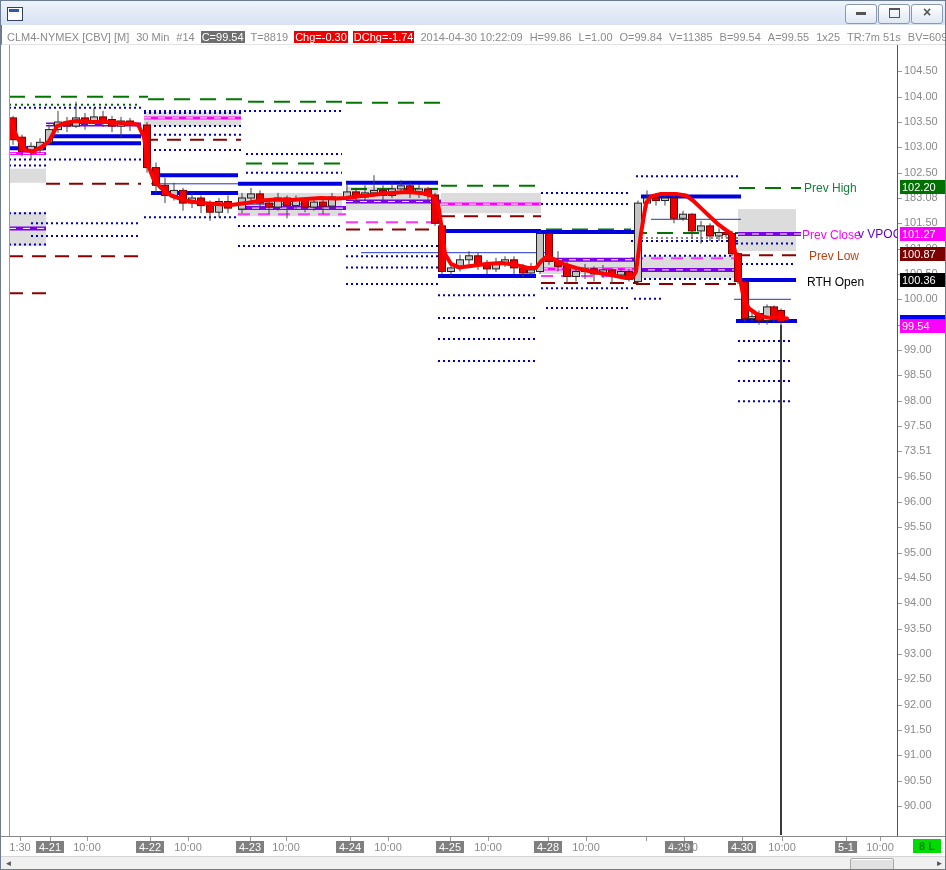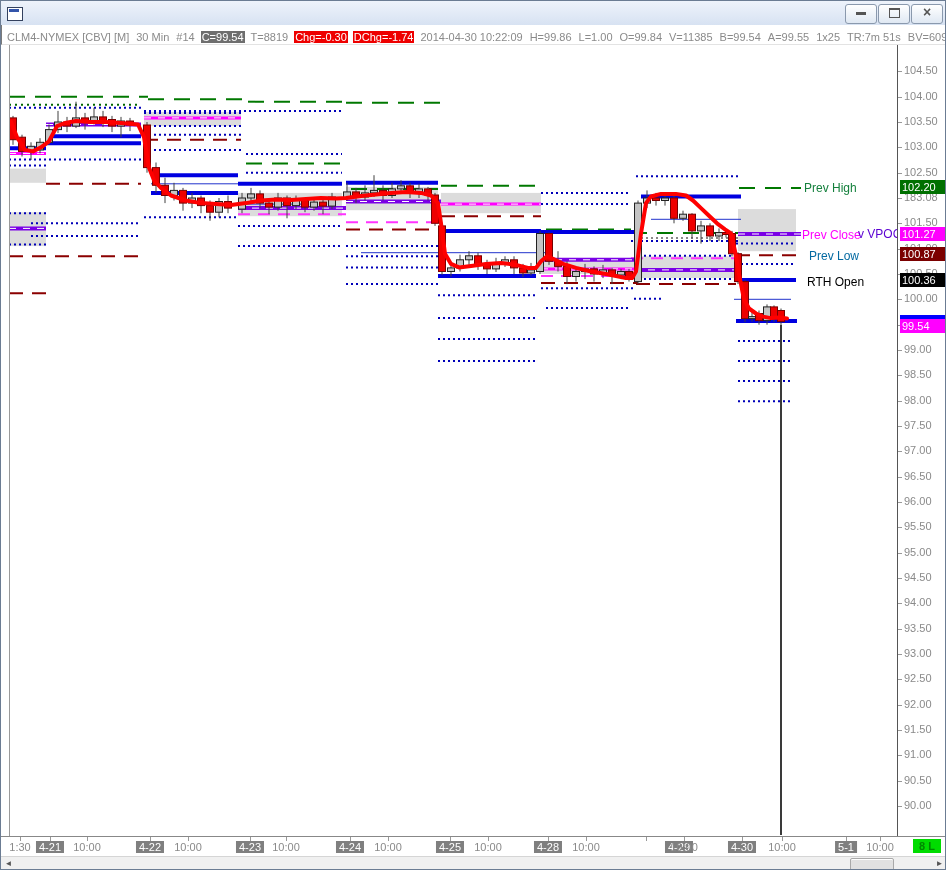--- a/index.html
+++ b/index.html
@@ -345,21 +345,21 @@
         <rect x="769.5" y="261.9" width="7" height="11.700000000000045" fill="#ee0000" stroke="#7a0000" stroke-width="1"></rect>
         <line x1="780" y1="263.5" x2="780" y2="279.7" stroke="#404040" stroke-width="1"></line>
         <rect x="776.5" y="265.5" width="7" height="11.100000000000023" fill="#ee0000" stroke="#7a0000" stroke-width="1"></rect>
         <line x1="780" y1="279.7" x2="780" y2="790" stroke="#3a3a3a" stroke-width="2"></line>
         <polyline points="10,77 16,92.2 24,104.9 32,106.4 40,102.3 48,96.3 56,81.1 64,78 75,76 90,77 105,77 120,78 137,79.5 143,92.2 148,122.6 153,135.3 160,142.9 170,150.5 185,155.5 200,158.1 215,159.1 230,160.1 245,158.1 260,155.5 275,154.5 290,155 305,154 320,153 335,153.5 345,153 360,151 375,149.5 390,147.9 405,146.9 420,147.9 430,150.5 437,158.1 440,178.3 444,208.7 450,218.9 458,222.4 470,220.9 485,218.9 500,217.9 515,219.9 527,222.9 535,222.9 540,216.3 546,211.3 552,213.8 562,218.9 575,222.9 590,226.5 605,229 615,231 625,233.1 631,233.1 635,226.5 640,188.5 645,158.1 650,151.5 660,148.9 675,148.9 685,150.5 692,155.5 700,163.1 708,170.7 716,178.3 724,184.4 730,188.5 734,206.2 738,229 743,254.3 748,263.5 755,268.5 762,271.6 770,273.1 778,272.6 786,273.6" fill="none" stroke="#ff0000" stroke-width="4" stroke-linejoin="round" stroke-linecap="round"></polyline>
         <line x1="8.5" y1="0" x2="8.5" y2="791" stroke="#9a9a9a" stroke-width="1"></line>
       </svg>
   <div class="chart-label" style="left: 803px; top: 136px; color: #15803d;">Prev High</div>
       <div class="chart-label" style="left: 801px; top: 183px; color: rgb(255, 0, 255);">Prev Close</div>
       <div class="chart-label" style="left: 857px; top: 182px; color: rgb(90, 0, 210);">v VPOC</div>
-      <div class="chart-label" style="left: 808px; top: 204px; color: #0369a1;">Prev Low</div>
+      <div class="chart-label" style="left: 808px; top: 204px; color: #c2410c;">Prev Low</div>
       <div class="chart-label" style="left: 806px; top: 230px; color: rgb(0, 0, 0);">RTH Open</div>
     </div>
 
   <div id="paxis">
       <div class="ptick" style="top: 26.3px;"></div>
       <div class="plabel" style="top: 19.3px;">104.50</div>
       <div class="ptick" style="top: 51.7px;"></div>
       <div class="plabel" style="top: 44.7px;">104.00</div>
       <div class="ptick" style="top: 77px;"></div>
       <div class="plabel" style="top: 70px;">103.50</div>
@@ -381,21 +381,21 @@
       <div class="plabel" style="top: 272.7px;">99.50</div>
       <div class="ptick" style="top: 305px;"></div>
       <div class="plabel" style="top: 298px;">99.00</div>
       <div class="ptick" style="top: 330.3px;"></div>
       <div class="plabel" style="top: 323.3px;">98.50</div>
       <div class="ptick" style="top: 355.7px;"></div>
       <div class="plabel" style="top: 348.7px;">98.00</div>
       <div class="ptick" style="top: 381px;"></div>
       <div class="plabel" style="top: 374px;">97.50</div>
       <div class="ptick" style="top: 406.3px;"></div>
-      <div class="plabel" style="top: 399.3px;">97.00</div>
+      <div class="plabel" style="top: 399.3px;">73.51</div>
       <div class="ptick" style="top: 431.7px;"></div>
       <div class="plabel" style="top: 424.7px;">96.50</div>
       <div class="ptick" style="top: 457px;"></div>
       <div class="plabel" style="top: 450px;">96.00</div>
       <div class="ptick" style="top: 482.3px;"></div>
       <div class="plabel" style="top: 475.3px;">95.50</div>
       <div class="ptick" style="top: 507.7px;"></div>
       <div class="plabel" style="top: 500.7px;">95.00</div>
       <div class="ptick" style="top: 533px;"></div>
       <div class="plabel" style="top: 526px;">94.50</div>

